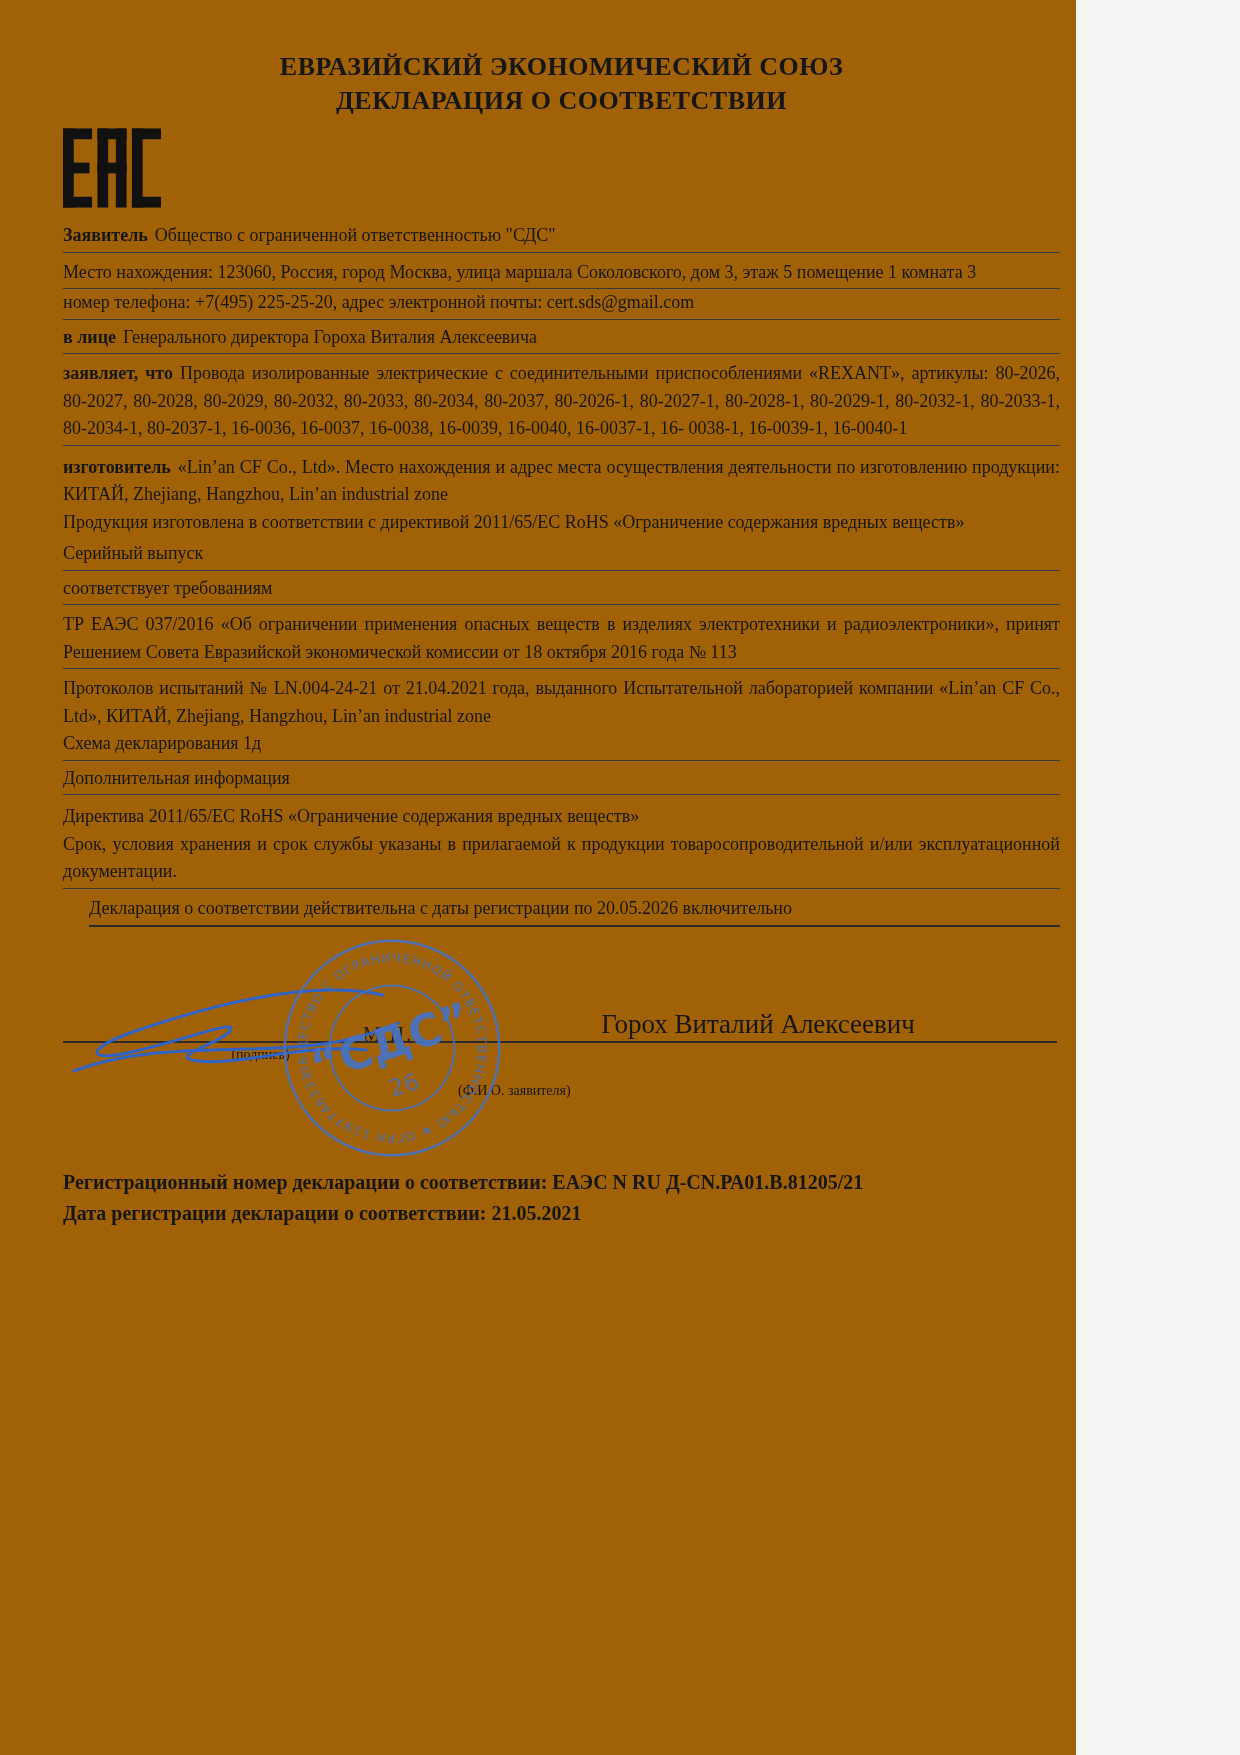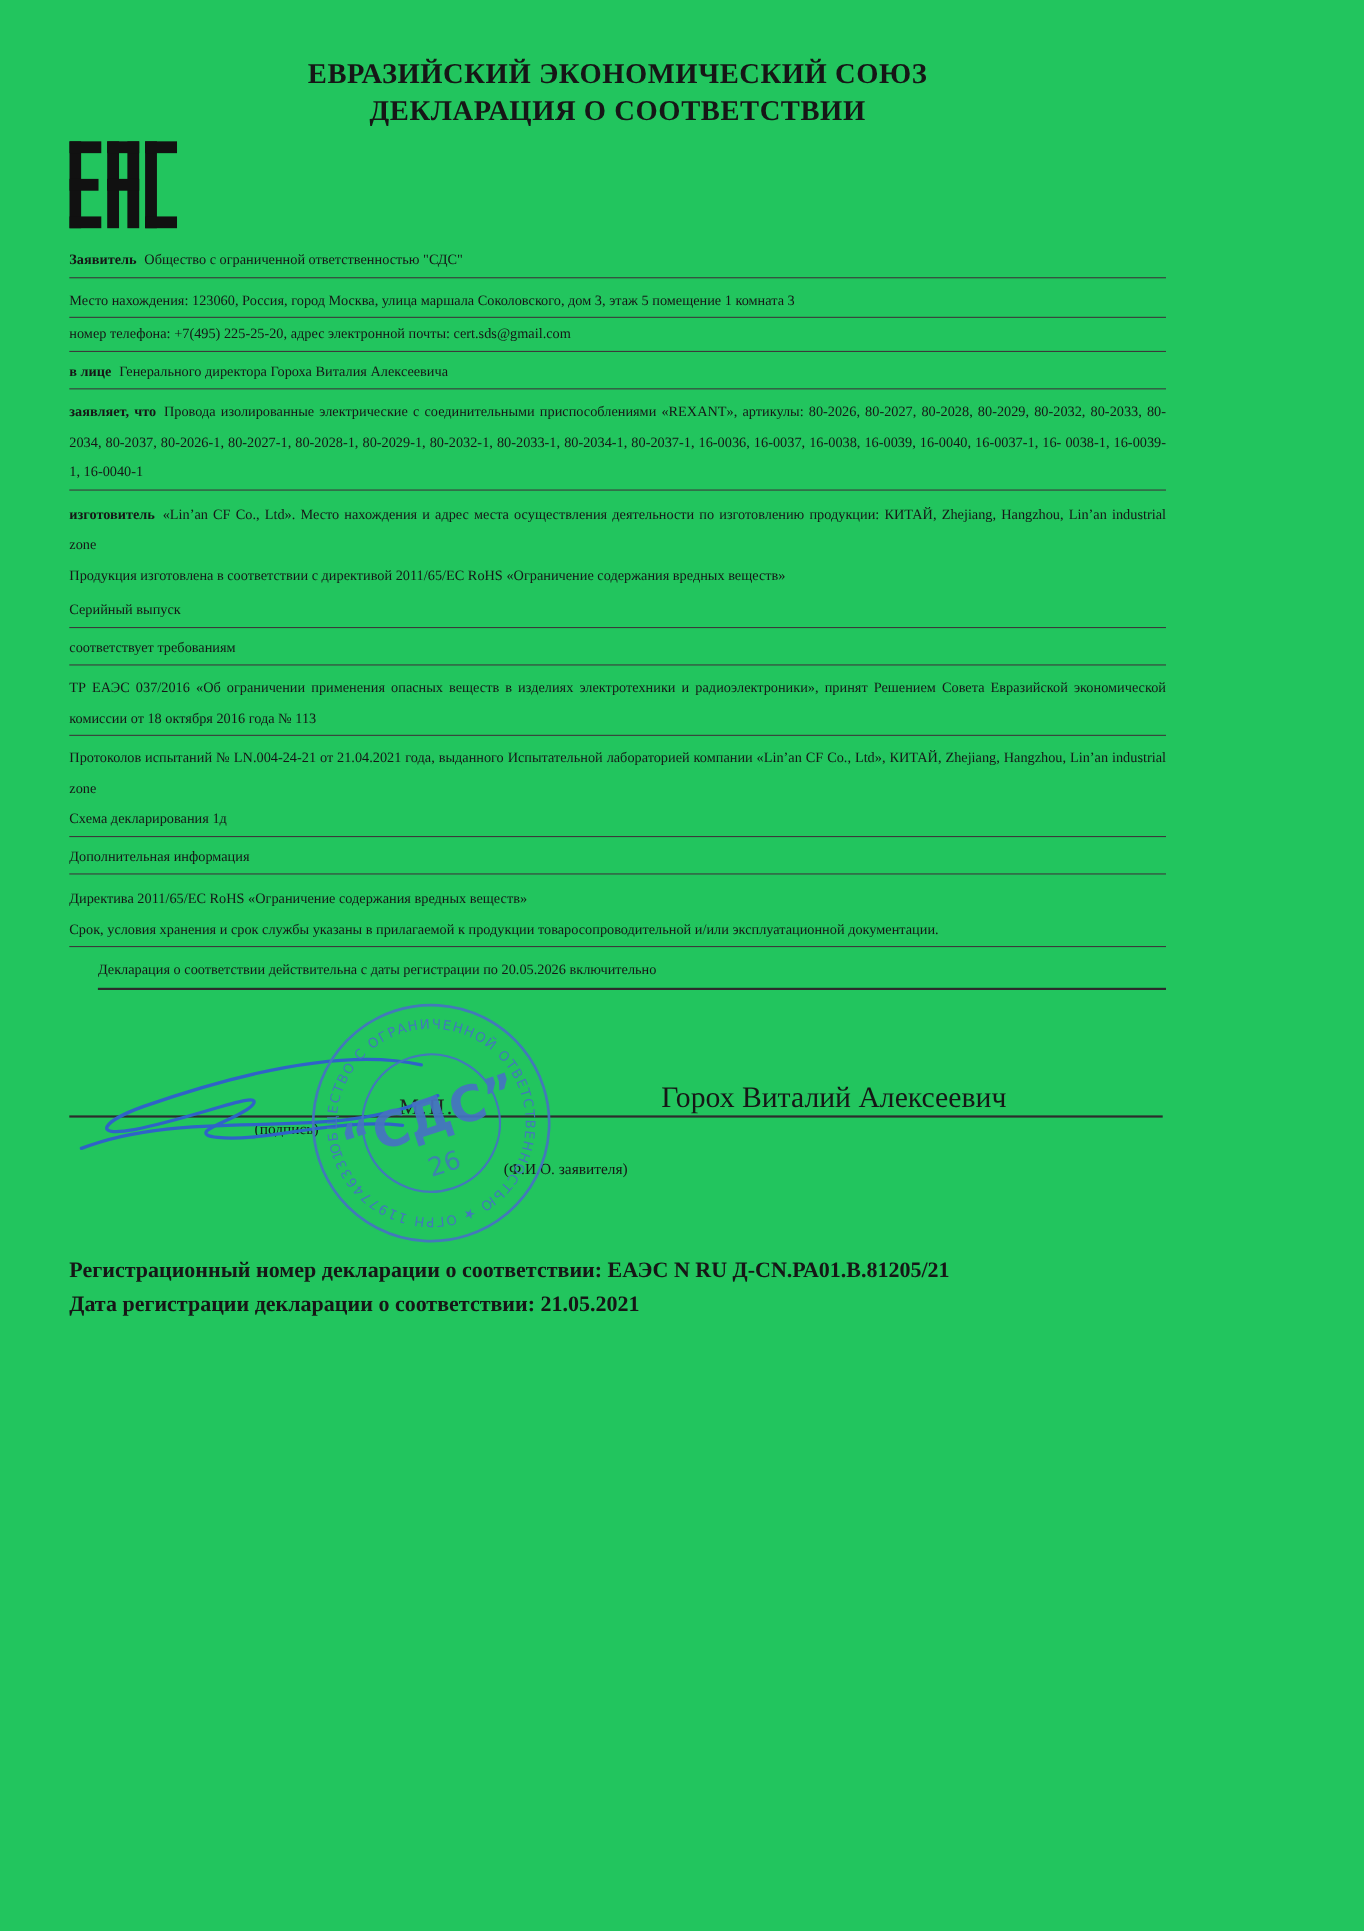--- a/index.html
+++ b/index.html
@@ -4,40 +4,40 @@
 <style>
   html, body { margin: 0; padding: 0; }
   body {
     width: 1240px; height: 1755px;
     background: #f4f4f2;
     font-family: "Liberation Serif", serif;
     color: #161616;
   }
   .page {
     position: relative;
-    width: 1240px; height: 1755px;
-    background: #22c55e;
+    width: 1076px; height: 1755px;
+    background: #a16207;
     overflow: hidden;
   }
   .content {
     position: absolute;
     left: 63px; top: 0;
     width: 997px;
   }
   .title {
     text-align: center;
     font-weight: bold;
     font-size: 26px;
     line-height: 34px;
     margin-top: 50px;
     letter-spacing: 0.5px;
   }
   .eac-logo { margin-top: 10px; width: 98px; height: 80px; display: block; }
   .para {
-    font-size: 13px;
+    font-size: 18px;
     line-height: 27.5px;
     text-align: justify;
     margin: 0;
   }
   .rule { border-bottom: 2px solid #2c2c2c; padding-bottom: 3px; margin-left: 26px; }
   .thin-rule { border-bottom: 1.5px solid #3a3a3a; padding-bottom: 2px; }
   b.lbl { margin-right: 7px; }
   .mt4 { margin-top: 4px; } .mt6 { margin-top: 6px; } .mt8 { margin-top: 8px; } .mt14 { margin-top: 14px; }
   .bold { font-weight: normal; }
 

